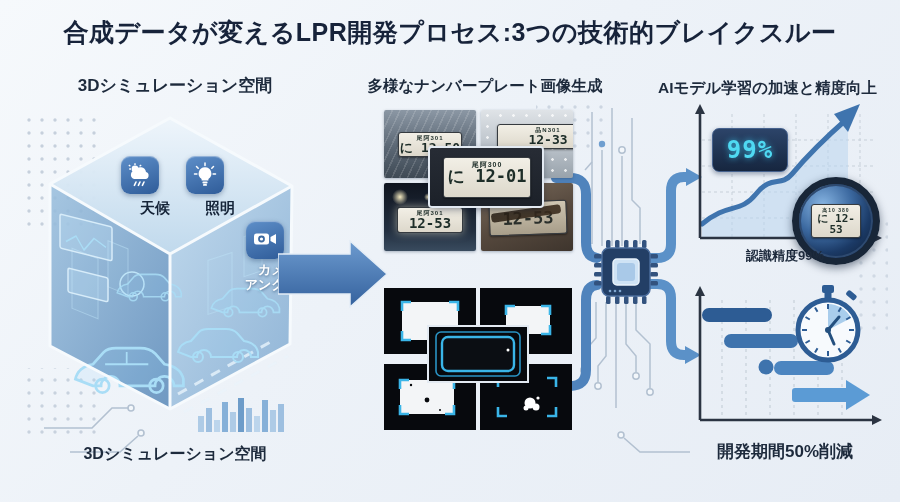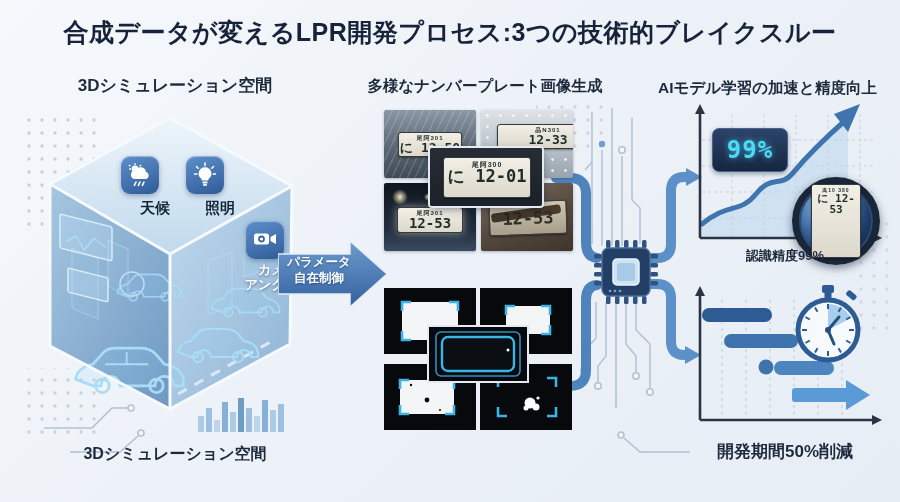--- a/index.html
+++ b/index.html
@@ -64,21 +64,21 @@
   .acc-badge span{
     font-family:"DejaVu Sans Mono","Liberation Mono",monospace;font-weight:800;font-size:24px;
     color:#4fd9f2;text-shadow:0 0 6px rgba(60,200,240,.8);letter-spacing:1px;
   }
   
   .lens{
     left:792px;top:177px;width:74px;height:74px;border-radius:50%;z-index:3;
     background:radial-gradient(circle at 32% 28%,#86b4e2 0%,#3c69a0 38%,#17headers 0%,#1b3a66 62%,#0d1c33 100%);
     background:radial-gradient(circle at 32% 28%,#86b4e2 0%,#3c69a0 40%,#1b3a66 66%,#0d1c33 100%);
     border:7px solid #182638;box-shadow:0 3px 8px rgba(10,25,50,.5), inset 0 0 0 2px #2e4a70;
-    display:flex;justify-content:center;
+    display:flex;align-items:center;justify-content:center;
   }
   .lens .plate{position:relative;width:48px;padding:1px 0 2px;}
   .copyright{left:0;top:472px;width:878px;text-align:right;font-size:13px;color:#44516a;}
   svg{display:block;}
 </style>
 </head>
 <body>
 
 <div id="canvas">
 
@@ -295,22 +295,20 @@
 
   <svg class="abs" style="left:278px;top:240px;z-index:4" width="110" height="68" viewBox="0 0 110 68">
     <defs>
         <linearGradient id="gArrow" x1="0" y1="0" x2="0" y2="1">
           <stop offset="0" stop-color="#6d9bcf"></stop>
           <stop offset="1" stop-color="#34619d"></stop>
         </linearGradient>
       </defs>
     <polygon points="0,14 72,14 72,1 109,34 72,67 72,54 0,54" fill="url(#gArrow)" stroke="#e4edf6" stroke-width="1.5"></polygon>
   </svg>
-  <div class="abs flow-arrow-label">パラメータ
-自在制御</div>
 
   <div class="abs heading" style="left:363px;top:76px;width:244px;font-size:15.5px;z-index:6">多様なナンバープレート画像生成</div>
 
   <div class="tile scene-rain" style="left:384px;top:110px;width:92px;height:68px;z-index:2">
     <div class="streaks"></div>
     <div class="plate" style="left:14px;top:22px;width:62px;padding-bottom:2px;">
       <span class="rg">尾阿301</span>
       <span class="no" style="font-size:13px;">に 12-50</span>
     </div>
   </div>

